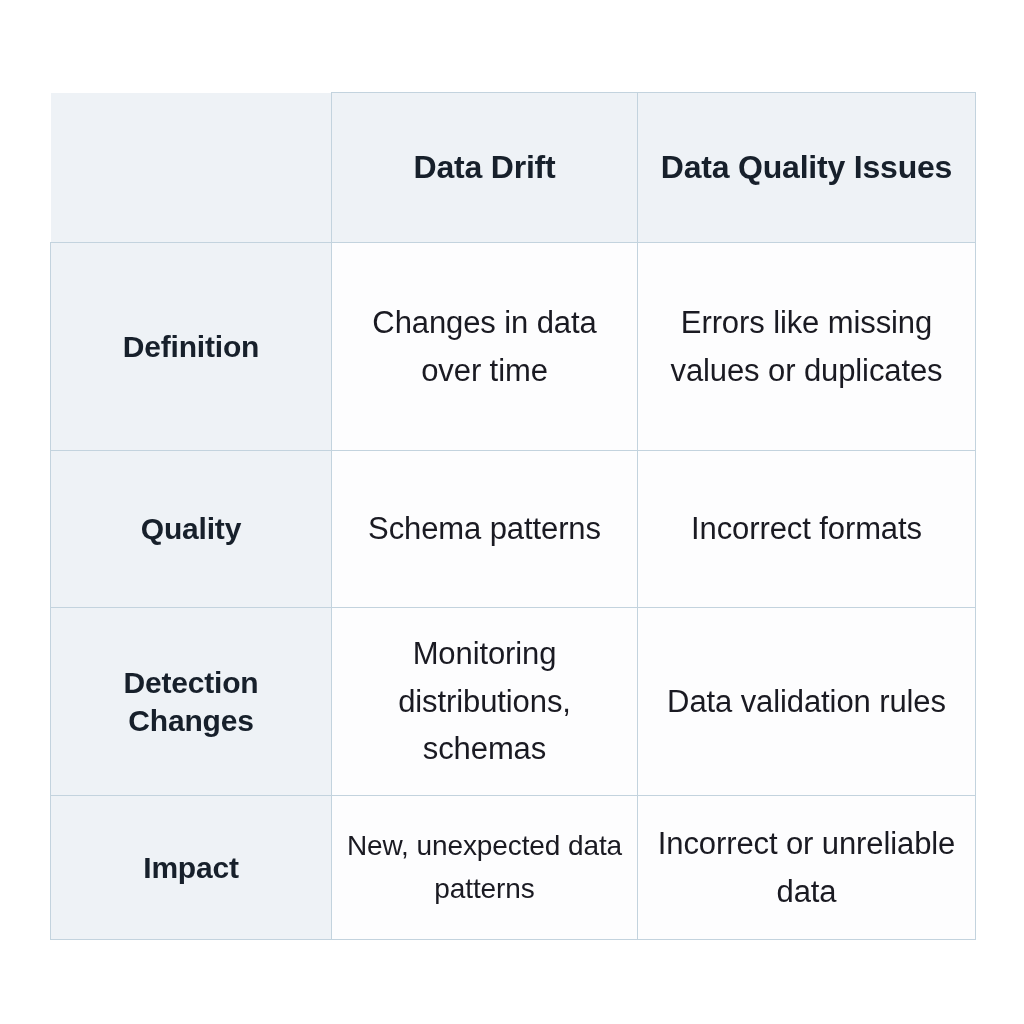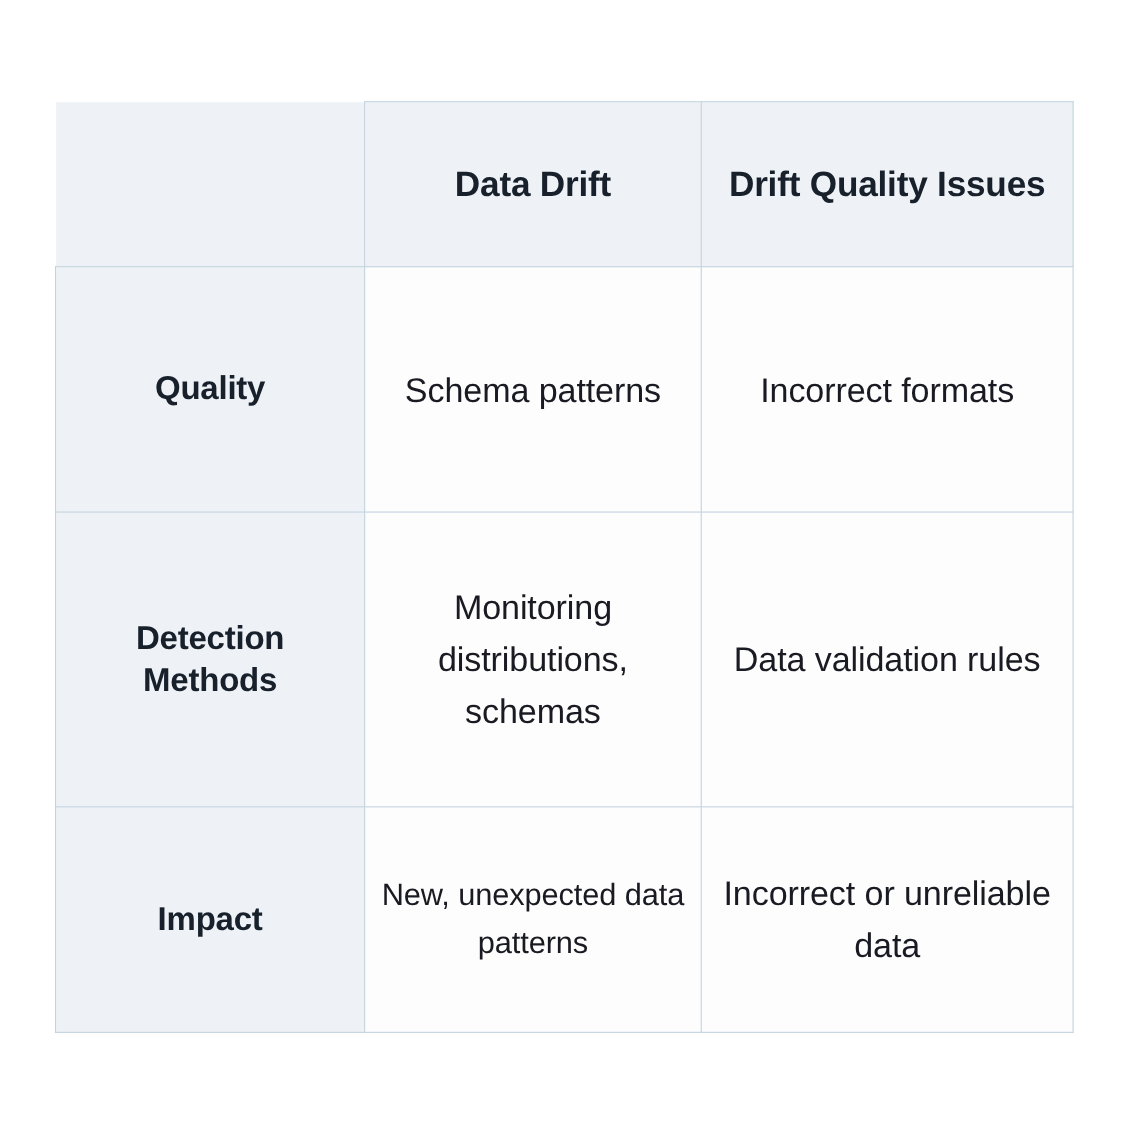--- a/index.html
+++ b/index.html
@@ -103,35 +103,40 @@
     <colgroup>
       <col class="col-label">
       <col class="col-a">
       <col class="col-b">
     </colgroup>
 
     <thead>
       <tr class="header-row">
         <th class="corner-cell"></th>
         <th>Data Drift</th>
-        <th>Drift Quality Issues</th>
+        <th>Data Quality Issues</th>
       </tr>
     </thead>
 
     <tbody>
 
+      <tr class="row-definition">
+        <td class="row-label">Definition</td>
+        <td class="data-cell">Changes in data over time</td>
+        <td class="data-cell">Errors like missing values or duplicates</td>
+      </tr>
 
       <tr class="row-examples">
         <td class="row-label">Quality</td>
         <td class="data-cell">Schema patterns</td>
         <td class="data-cell">Incorrect formats</td>
       </tr>
 
       <tr class="row-detection">
-        <td class="row-label">Detection Methods</td>
+        <td class="row-label">Detection Changes</td>
         <td class="data-cell">Monitoring distributions, schemas</td>
         <td class="data-cell">Data validation rules</td>
       </tr>
 
       <tr class="row-impact">
         <td class="row-label">Impact</td>
         <td class="data-cell tight">New, unexpected data patterns</td>
         <td class="data-cell">Incorrect or unreliable data</td>
       </tr>
 

